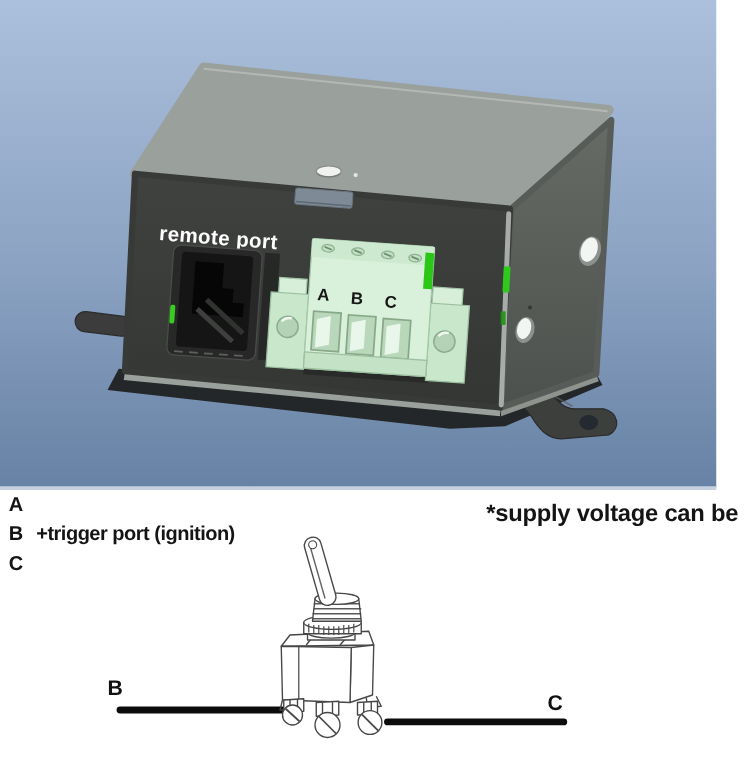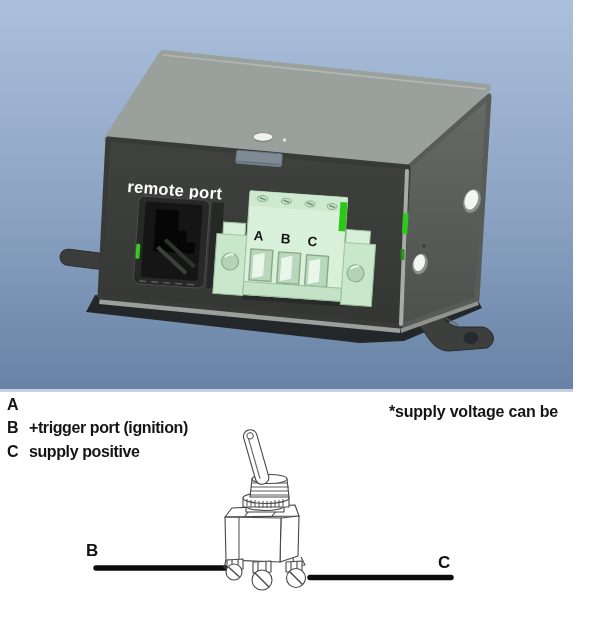--- a/index.html
+++ b/index.html
@@ -9,21 +9,21 @@
   }
   svg text { font-family:"Liberation Sans", sans-serif; }
   .abs { position:absolute; }
   
   .legend { left:7px; top:396px; color:#141414; font-weight:bold;
             font-size:16px; letter-spacing:-0.4px; }
   .legend-row { display:flex; height:23.3px; align-items:flex-start; }
   .legend-key { width:22px; flex:0 0 22px; }
   
   .note { left:389px; top:399px; color:#141414; font-weight:bold;
-          font-size:16px; letter-spacing:-0.2px; line-height:26.5px; }
+          font-size:19px; letter-spacing:-0.2px; line-height:26.5px; }
   .svg-top { left:0; top:0; }
   .svg-bottom { left:0; top:394px; }
 </style>
 </head>
 <body>
 
 <div id="page">
 
   <svg class="abs svg-top" width="600" height="394" viewBox="0 0 600 394">
     <defs>
@@ -161,21 +161,20 @@
   <div class="abs legend">
     <div class="legend-row">
       <span class="legend-key">A</span>
     </div>
     <div class="legend-row">
       <span class="legend-key">B</span>
       <span class="legend-desc">+trigger port (ignition)</span>
     </div>
     <div class="legend-row">
       <span class="legend-key">C</span>
-      <span class="legend-desc">supply positive</span>
     </div>
   </div>
 
   <div class="abs note">
     <div>*supply voltage can be</div>
   </div>
 
   <svg class="abs svg-bottom" width="600" height="233" viewBox="0 394 600 233">
 
     <line x1="96" y1="568" x2="226" y2="568" stroke="#0c0c0c" stroke-width="5.5" stroke-linecap="round"></line>

